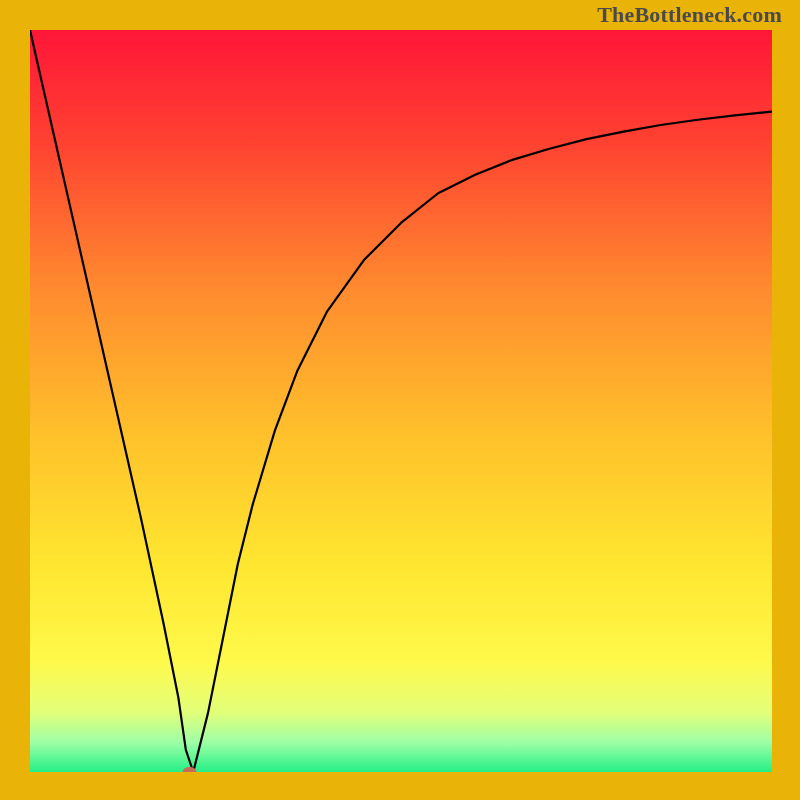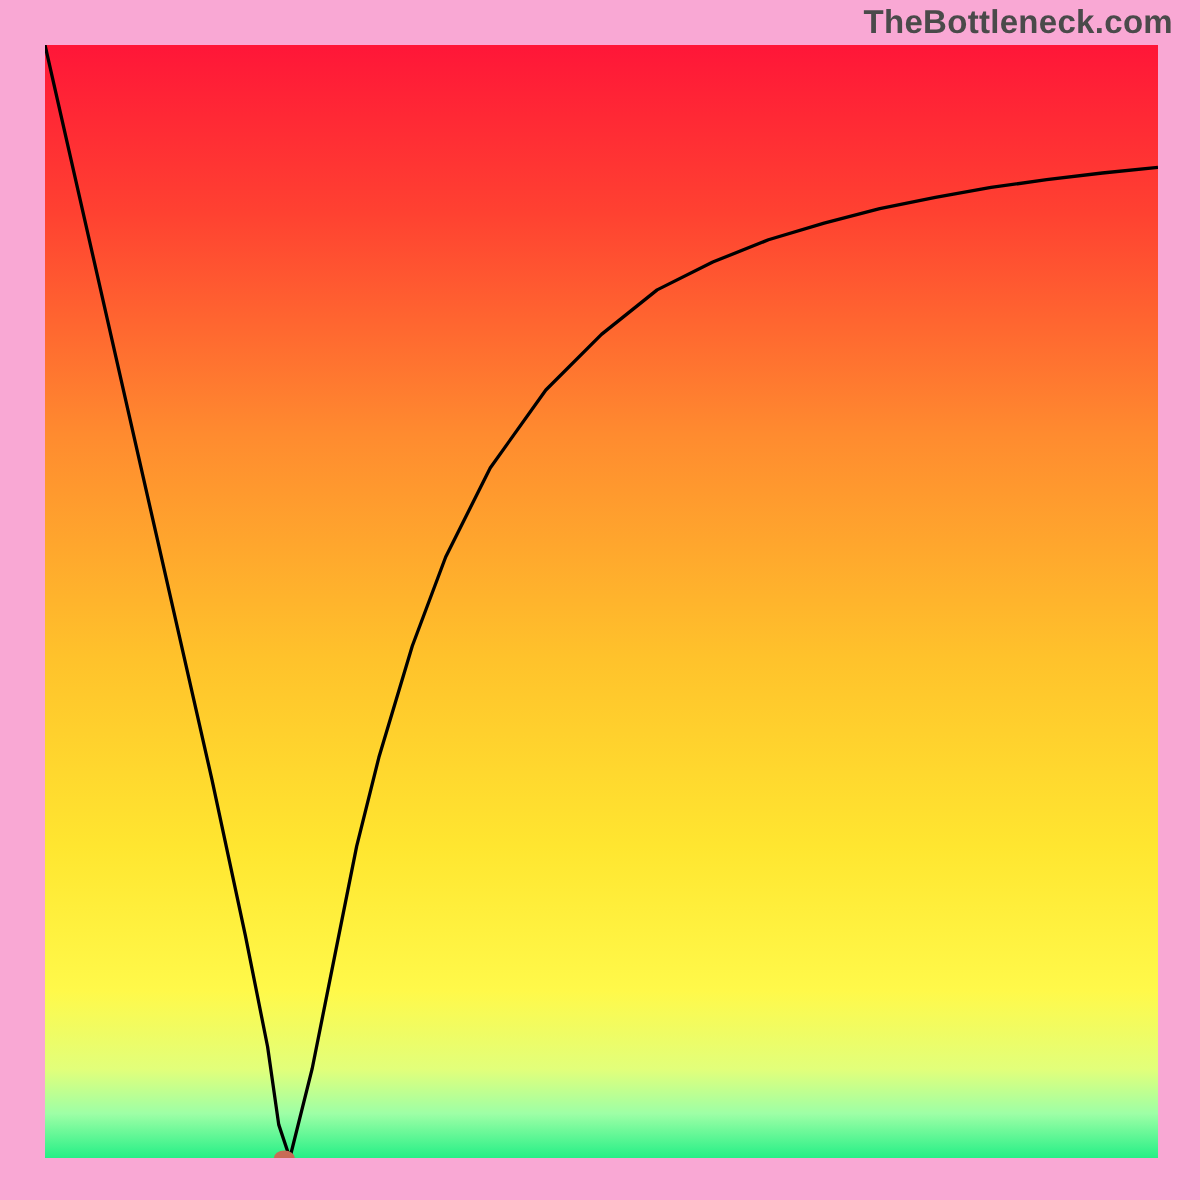--- a/index.html
+++ b/index.html
@@ -6,22 +6,23 @@
   body {
     width: 800px;
     height: 800px;
     background: #000;
     font-family: Arial, sans-serif;
     overflow: hidden;
   }
   .frame {
     width: 800px;
     height: 800px;
-    background: #f9a8d4;
+    background: #eab308;
     position: relative;
+    font-family: Liberation Serif, serif;
   }
   .watermark {
     position: absolute;
     top: 2px;
     right: 18px;
     font-size: 22px;
     font-weight: 700;
     color: #4a4a4a;
     letter-spacing: 0.2px;
     z-index: 10;

